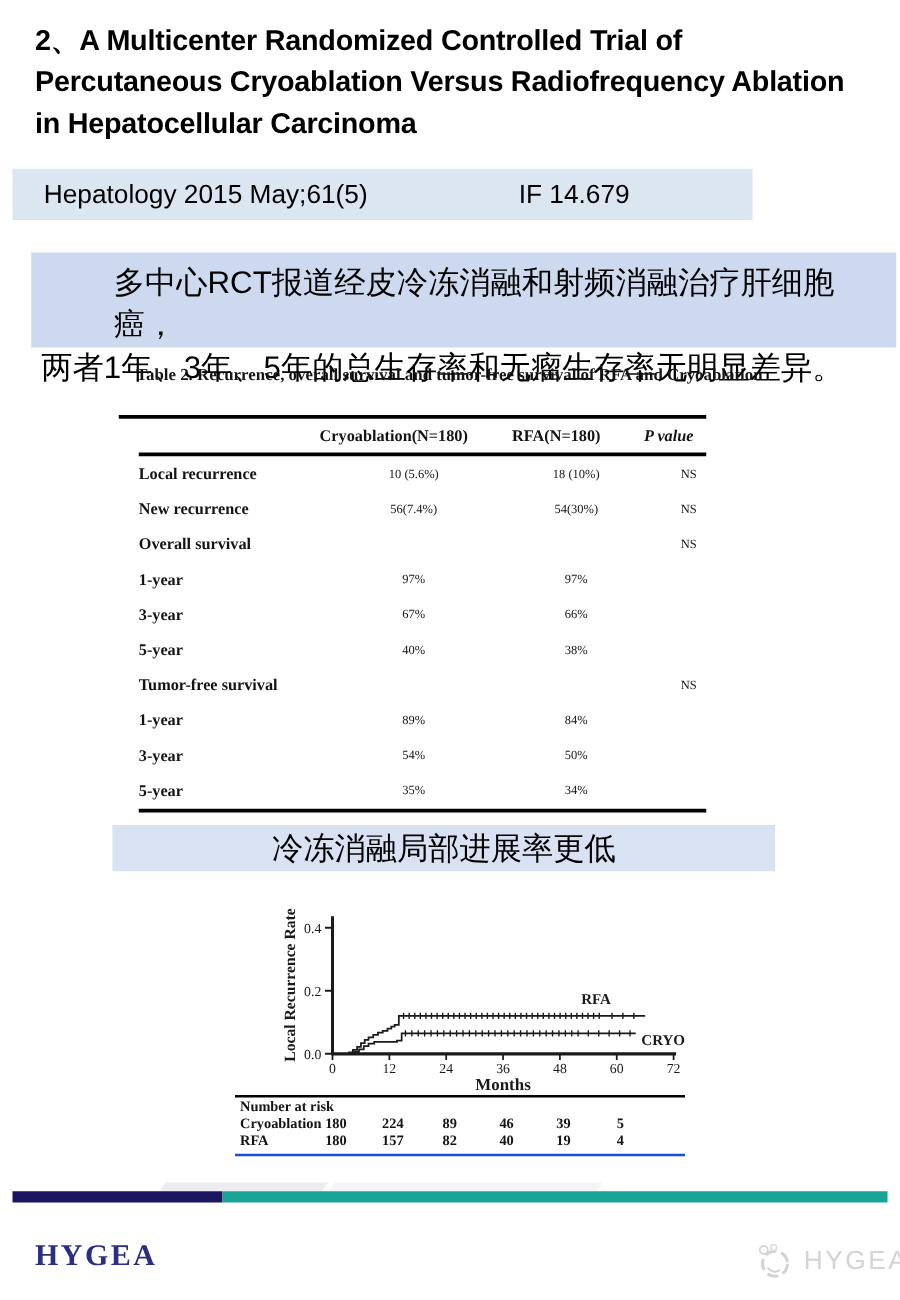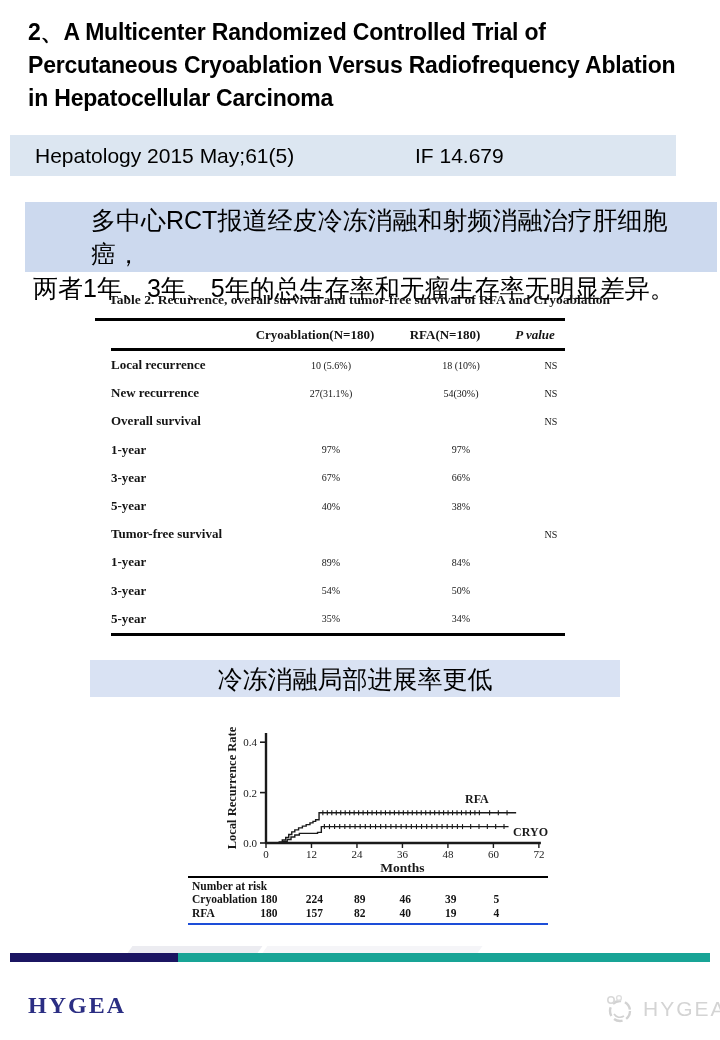--- a/index.html
+++ b/index.html
@@ -4,37 +4,37 @@
 <style>
   html,body{margin:0;padding:0;background:#ffffff;}
   .slide{position:relative;width:720px;height:1040px;background:#ffffff;overflow:hidden;
          font-family:"Liberation Sans",sans-serif;color:#000;}
 
   
   .title{position:absolute;left:28px;top:16px;width:676px;font-size:23px;font-weight:700;
          line-height:33px;letter-spacing:-0.2px;color:#000;}
 
   
-  .journal-bar{position:absolute;left:10px;top:135px;width:666px;height:41px;background:#dce6f1;
+  .journal-bar{position:absolute;left:10px;top:135px;width:592px;height:41px;background:#dce6f1;
                display:flex;align-items:center;font-size:21px;}
   .journal-bar .cit{margin-left:25px;width:380px;}
 
   
   .abstract{position:absolute;left:25px;top:202px;width:692px;height:69px;background:#ccd9ee;
-            font-size:25px;line-height:34px;padding-top:1px;}
+            font-size:25px;line-height:34px;padding-top:7px;}
   .abstract .l1{padding-left:66px;}
   .abstract .l2{padding-left:8px;}
 
   
   .tbl-caption{position:absolute;left:109px;top:292px;width:520px;
                font-family:"Liberation Serif",serif;font-size:13.5px;font-weight:700;color:#141414;}
   .datatable{position:absolute;left:95px;top:318px;width:470px;
              font-family:"Liberation Serif",serif;color:#141414;}
   .datatable .hdr{display:grid;grid-template-columns:150px 140px 120px 60px;align-items:center;
-                  height:27px;border-top:3px solid #000;font-size:13px;font-weight:700;}
+                  height:27px;border-top:3px solid #000;font-size:13px;font-weight:700;margin-top:14px;}
   .datatable .hdr span{text-align:center;}
   .datatable .hdr .pv{font-style:italic;}
   .datatable .body{border-top:3px solid #000;border-bottom:3px solid #000;margin-left:16px;}
   .datatable .row{display:grid;grid-template-columns:150px 140px 120px 60px;align-items:center;height:28.2px;}
   .datatable .row .lab{font-size:13px;font-weight:700;}
   .datatable .row .val{font-size:10px;text-align:center;}
 
   
   .chart-heading{position:absolute;left:90px;top:660px;width:530px;height:37px;background:#d9e2f3;
                  text-align:center;font-size:25px;line-height:38px;}
@@ -91,21 +91,21 @@
     </div>
     <div class="body" id="table-body">
         <div class="row">
           <span class="lab">Local recurrence</span>
           <span class="val">10 (5.6%)</span>
           <span class="val">18 (10%)</span>
           <span class="val">NS</span>
         </div>
         <div class="row">
           <span class="lab">New recurrence</span>
-          <span class="val">27(31.1%)</span>
+          <span class="val">56(7.4%)</span>
           <span class="val">54(30%)</span>
           <span class="val">NS</span>
         </div>
         <div class="row">
           <span class="lab">Overall survival</span>
           <span class="val"></span>
           <span class="val"></span>
           <span class="val">NS</span>
         </div>
         <div class="row">

